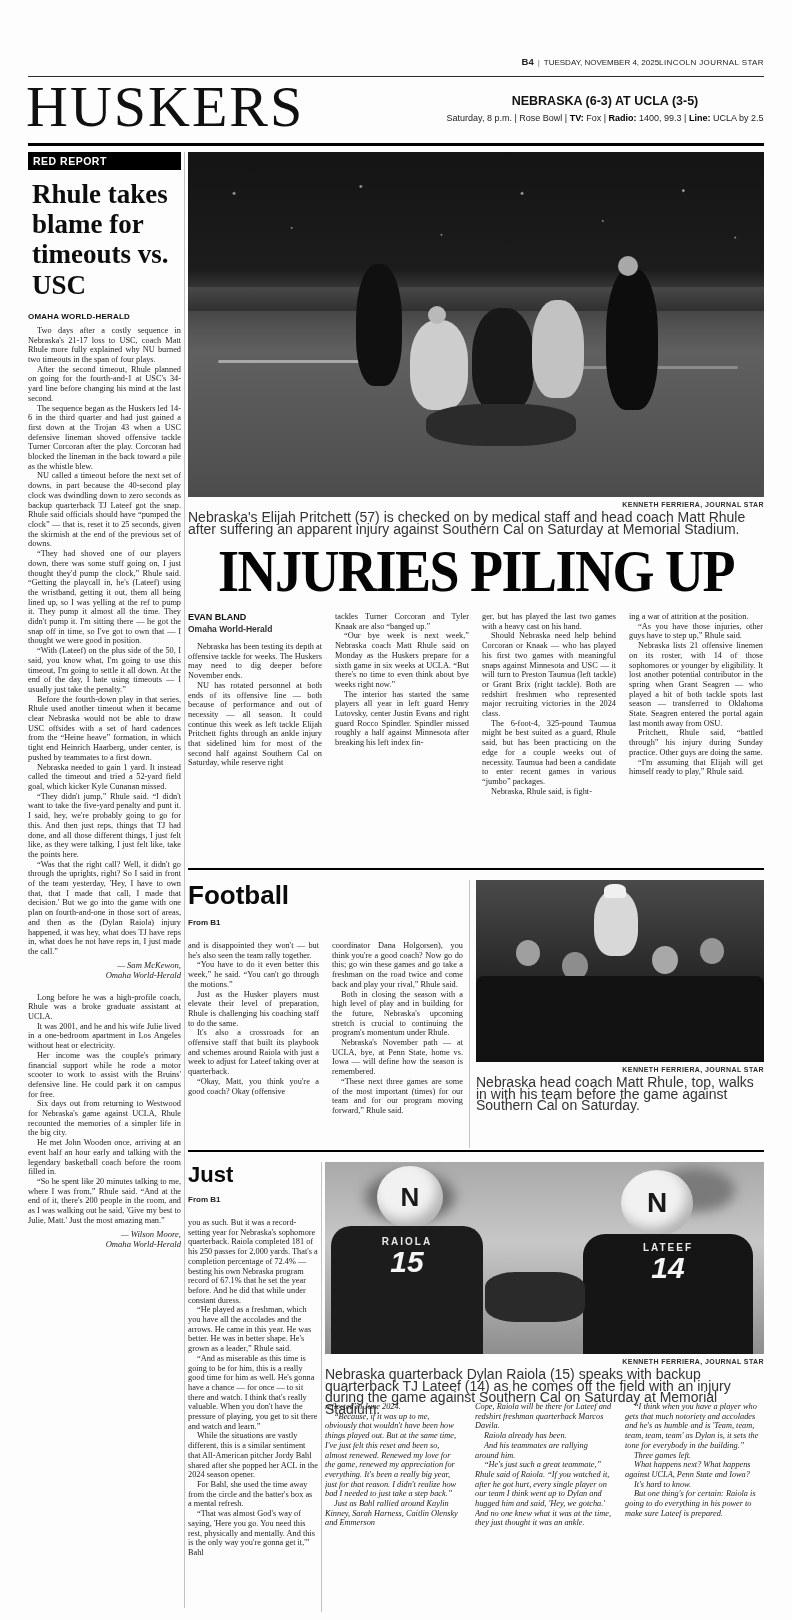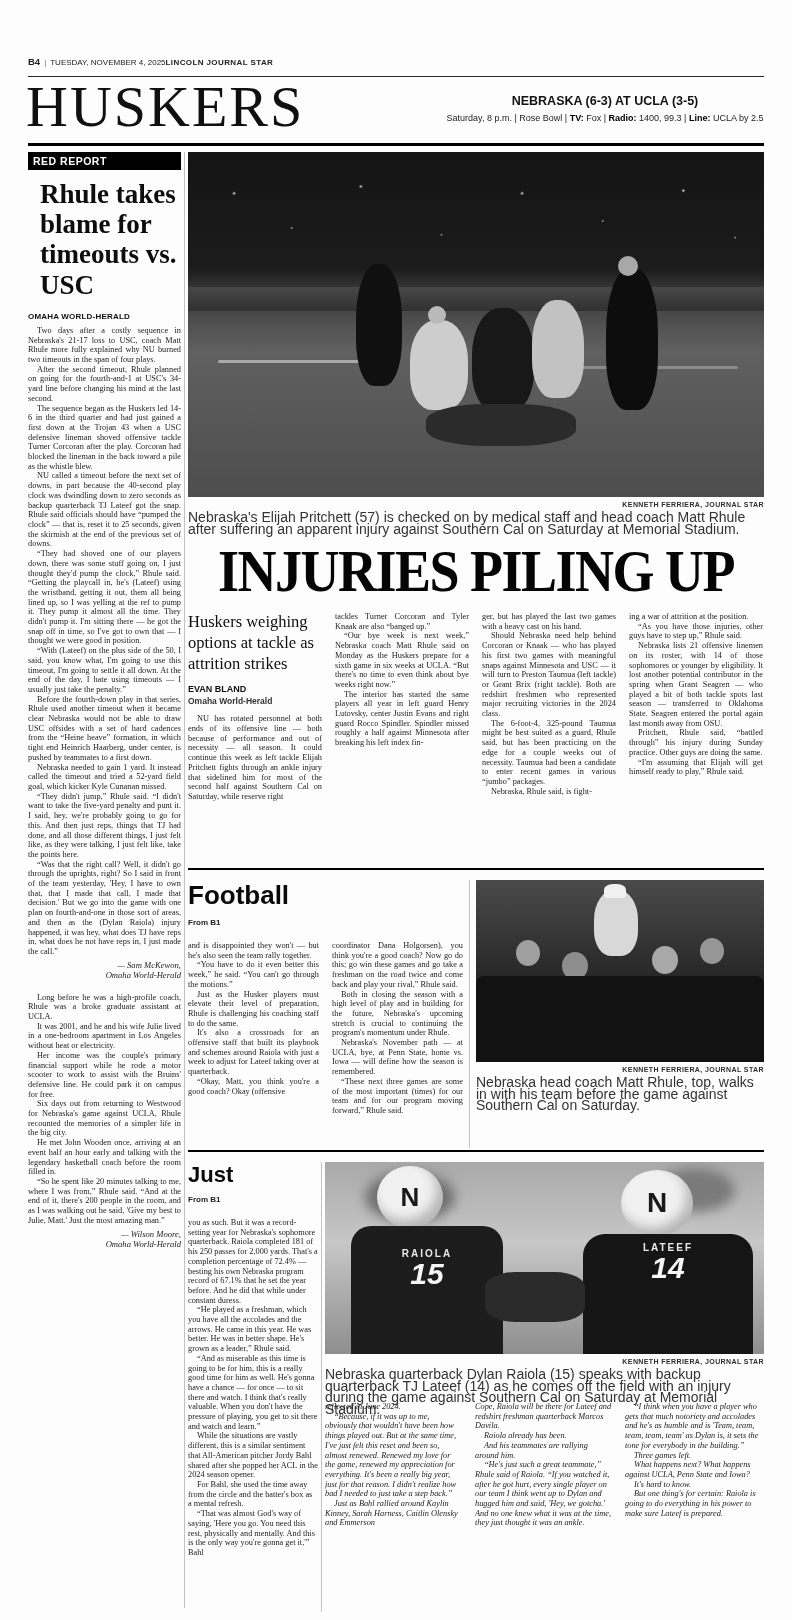--- a/index.html
+++ b/index.html
@@ -1,37 +1,37 @@
 <!DOCTYPE html>
 <html><head>
 <meta charset="utf-8">
 <style>
   html,body{margin:0;padding:0;background:#ffffff;}
   .page{position:relative;width:792px;height:1620px;background:#fdfdfd;overflow:hidden;
         font-family:"Liberation Serif",serif;color:#1b1b1b;}
 
   
-  .topbar{position:absolute;left:28px;top:56px;width:736px;display:flex;justify-content:flex-start;
+  .topbar{position:absolute;left:28px;top:56px;width:736px;display:flex;justify-content:flex-end;
           font-family:"Liberation Sans",sans-serif;font-size:8px;color:#222;align-items:baseline;}
   .topbar .pg{font-weight:bold;font-size:9.5px;}
   .topbar .sep{margin:0 4px;color:#777;}
-  .topbar .pub{font-weight:bold;font-size:8px;letter-spacing:.4px;}
+  .topbar .pub{font-weight:normal;font-size:8px;letter-spacing:.4px;}
   .rule-thin{position:absolute;left:28px;top:76px;width:736px;height:1px;background:#2a2a2a;}
   .brand{position:absolute;left:26px;top:78px;font-size:58px;line-height:1;letter-spacing:2px;color:#101010;}
   .gameinfo{position:absolute;left:445px;top:94px;width:320px;font-family:"Liberation Sans",sans-serif;text-align:center;}
   .gameinfo .matchup{font-weight:bold;font-size:12.5px;color:#111;}
   .gameinfo .details{margin-top:5px;font-size:9px;color:#222;white-space:nowrap;}
   .gameinfo .details b{color:#000;}
   .rule-thick{position:absolute;left:28px;top:143px;width:736px;height:3px;background:#000;}
 
   
   .rail{position:absolute;left:28px;top:152px;width:153px;}
   .kicker{background:#000;color:#fff;font-family:"Liberation Sans",sans-serif;font-weight:bold;
           font-size:10.5px;letter-spacing:.5px;padding:3px 0 3px 5px;margin-bottom:9px;}
-  .rail h1{font-size:27px;line-height:1.12;font-weight:bold;margin:0 0 12px 12px;color:#0d0d0d;}
+  .rail h1{font-size:27px;line-height:1.12;font-weight:bold;margin:0 0 12px 4px;color:#0d0d0d;}
   .byline-sm{font-family:"Liberation Sans",sans-serif;font-weight:bold;font-size:8px;letter-spacing:.2px;
              color:#111;margin-bottom:5px;}
   .body p{margin:0;font-size:8.3px;line-height:9.7px;text-indent:9px;}
   .body.justify p{text-align:justify;}
   .body p.cont{text-indent:0;}
   .signoff{font-style:italic;font-size:8.6px;line-height:10px;text-align:right;margin:3px 0 13px 0;}
   .rail h2{font-family:"Liberation Sans",sans-serif;font-weight:bold;font-size:14px;line-height:1.25;
            margin:4px 0 8px 0;color:#0d0d0d;}
   .vrule{position:absolute;width:1px;background:#c2c2c2;}
 
@@ -180,24 +180,24 @@
       <div class="head" style="left:240px;top:154px;width:18px;height:18px;background:#b9b9b9;"></div>
       <div class="head" style="left:430px;top:104px;width:20px;height:20px;background:#a8a8a8;"></div>
     </div>
     <div class="credit" style="top:349px;">KENNETH FERRIERA, JOURNAL STAR</div>
     <div class="caption" style="top:360px;left:0;width:576px;">Nebraska's Elijah Pritchett (57) is checked on by medical staff and head coach Matt Rhule after suffering an apparent injury against Southern Cal on Saturday at Memorial Stadium.</div>
 
     <div class="big-headline">INJURIES PILING UP</div>
 
     <div class="cols cols1">
       <div class="newscol">
-        <h3 class="subhead">Huskers weighing options at tackle as attrition strikes</h3>
         <div class="byline-main">EVAN BLAND</div>
         <div class="byline-org">Omaha World-Herald</div>
         <div class="body justify">
+            <p>Nebraska has been testing its depth at offensive tackle for weeks. The Huskers may need to dig deeper before November ends.</p>
             <p>NU has rotated personnel at both ends of its offensive line — both because of performance and out of necessity — all season. It could continue this week as left tackle Elijah Pritchett fights through an ankle injury that sidelined him for most of the second half against Southern Cal on Saturday, while reserve right</p>
           </div>
       </div>
       <div class="newscol">
         <div class="body justify">
             <p class="cont">tackles Turner Corcoran and Tyler Knaak are also “banged up.”</p>
             <p>“Our bye week is next week,” Nebraska coach Matt Rhule said on Monday as the Huskers prepare for a sixth game in six weeks at UCLA. “But there's no time to even think about bye weeks right now.”</p>
             <p>The interior has started the same players all year in left guard Henry Lutovsky, center Justin Evans and right guard Rocco Spindler. Spindler missed roughly a half against Minnesota after breaking his left index fin-</p>
           </div>
       </div>
@@ -278,21 +278,21 @@
           </div>
       </div>
       <div class="vrule" style="left:133px;top:0;height:450px;"></div>
       <div class="just-right">
         <div class="photo photo3">
           <div class="p3-blur" style="left:40px;top:10px;width:90px;height:50px;background:#6f6f6f;"></div>
           <div class="p3-blur" style="left:330px;top:6px;width:80px;height:44px;background:#7a7a7a;"></div>
           <div class="helmet" style="left:52px;top:4px;width:66px;height:62px;">
             <span class="n" style="font-size:26px;">N</span>
           </div>
-          <div class="jersey" style="left:26px;top:64px;width:152px;height:128px;background:#1c1c1c;border-radius:20px 20px 0 0;padding-top:22px;">
+          <div class="jersey" style="left:6px;top:64px;width:152px;height:128px;background:#1c1c1c;border-radius:20px 20px 0 0;padding-top:10px;">
             <div class="nameplate">RAIOLA</div>
             <div class="jnum">15</div>
           </div>
           <div class="helmet" style="left:296px;top:8px;width:72px;height:66px;">
             <span class="n" style="font-size:28px;">N</span>
           </div>
           <div class="jersey" style="left:258px;top:72px;width:170px;height:120px;background:#151515;border-radius:22px 22px 0 0;padding-top:8px;">
             <div class="nameplate">LATEEF</div>
             <div class="jnum">14</div>
           </div>

